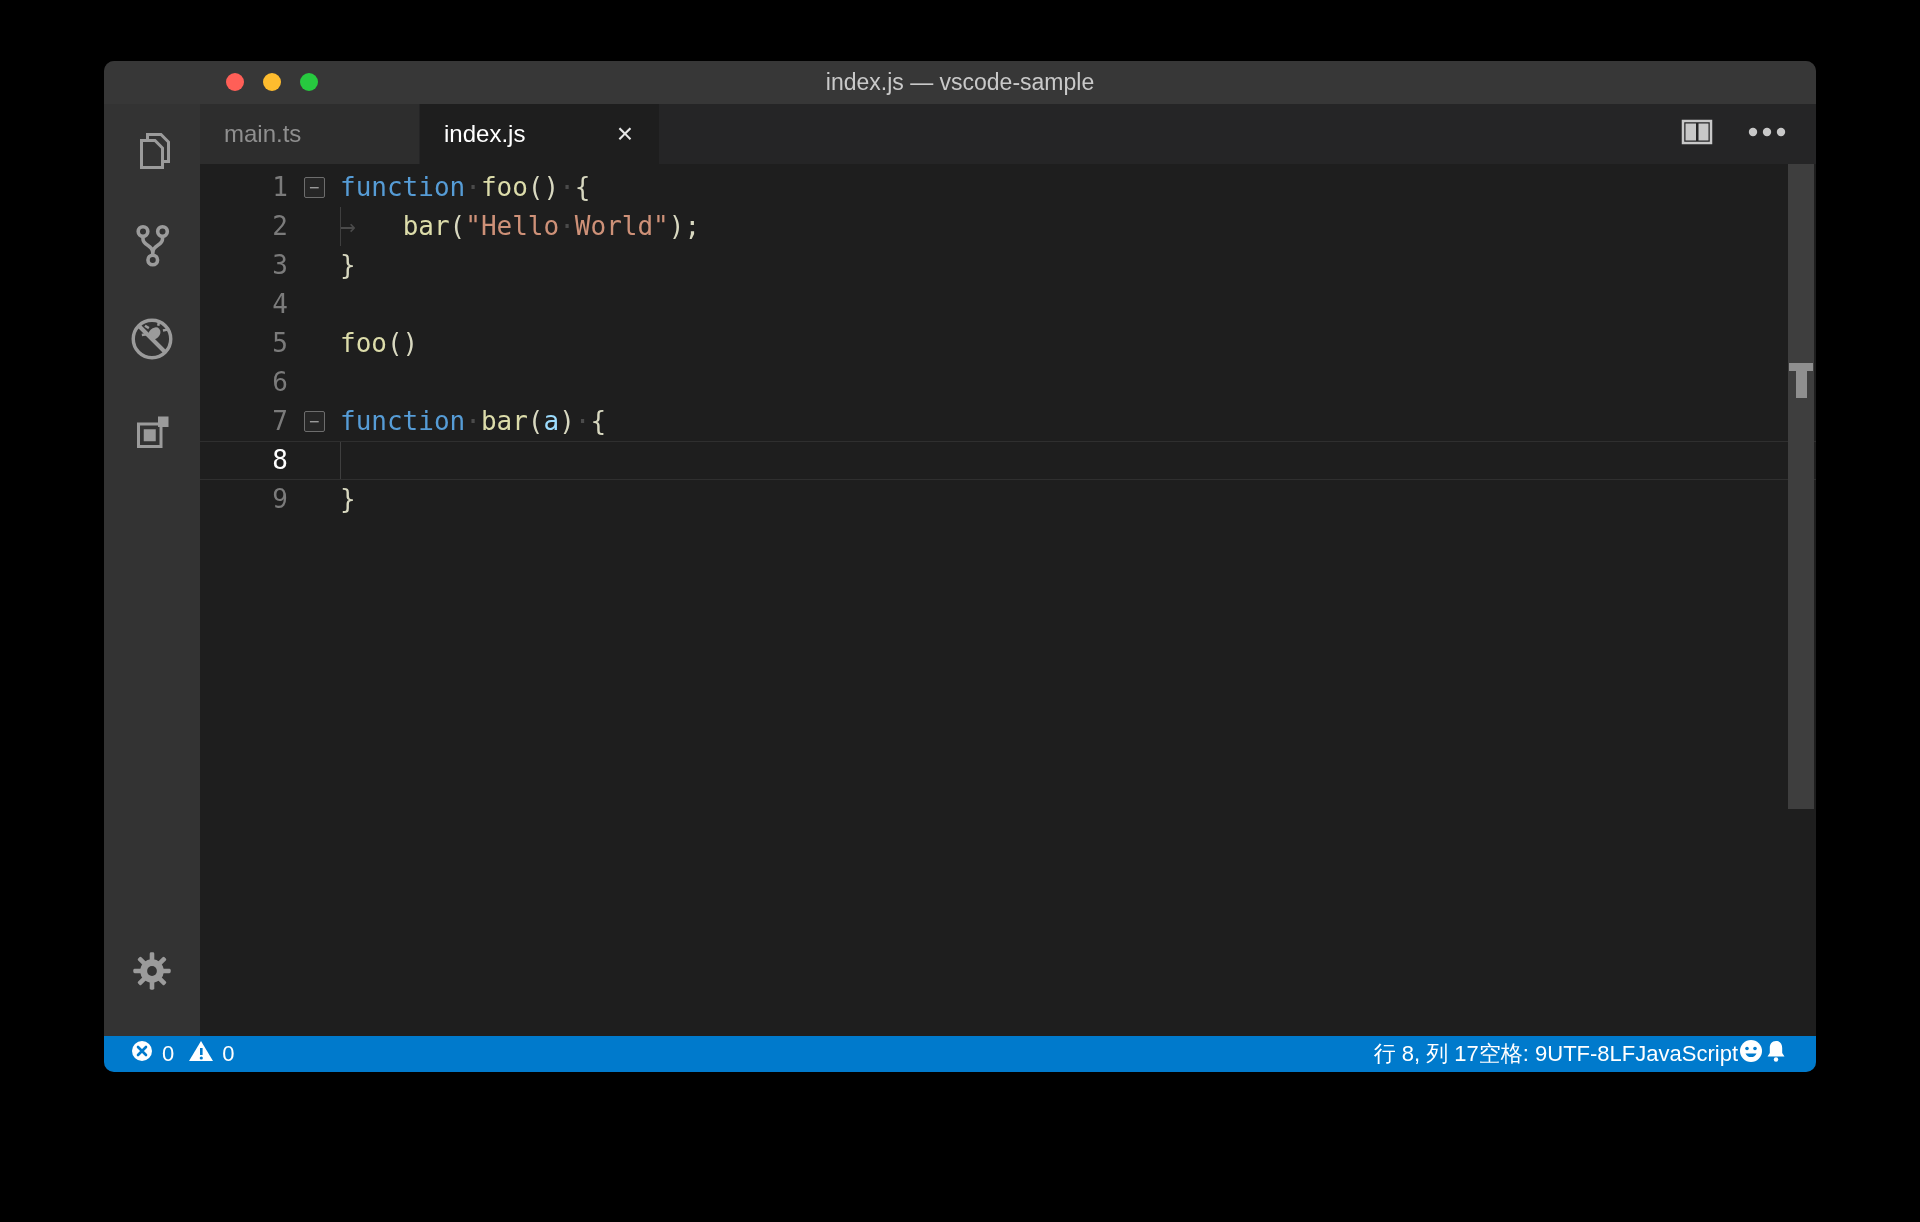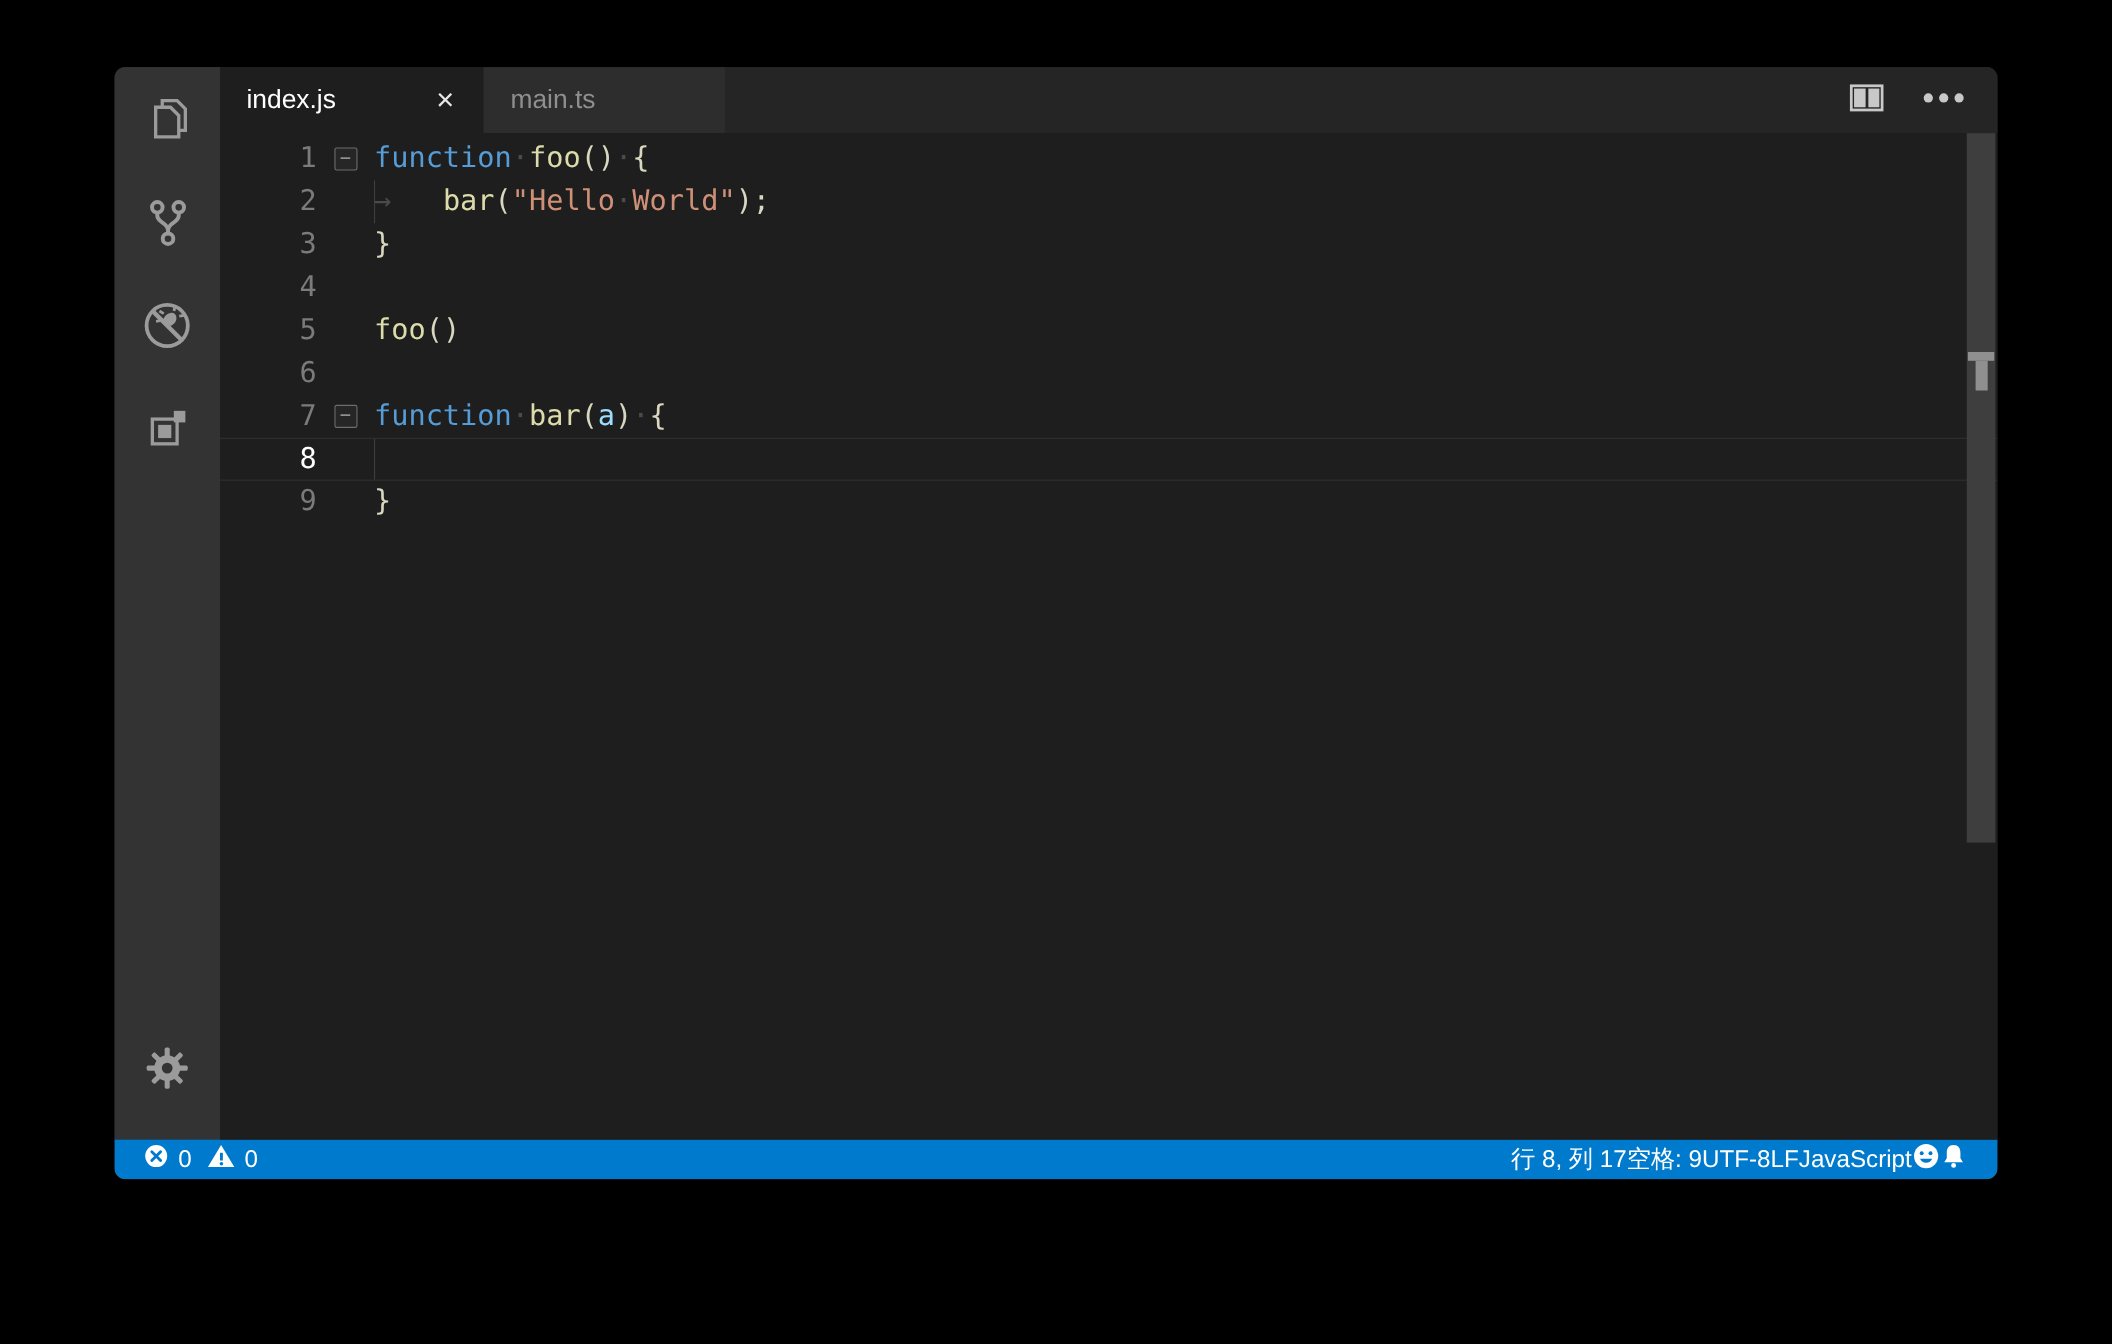--- a/index.html
+++ b/index.html
@@ -77,20 +77,28 @@
              justify-content:space-between;color:#FFFFFF;font-size:22px;padding:0 28px 0 26px}
   .sb-group{display:flex;align-items:center;}
   .sb-group.left{gap:14px}
   .sb-item{display:flex;align-items:center;gap:8px;white-space:nowrap}
 </style>
 </head>
 <body>
 
 <div class="window">
 
+  <div class="titlebar">
+    <div class="traffic">
+      <div class="light" id="tl-close" style="background: rgb(255, 95, 87);"></div>
+      <div class="light" id="tl-min" style="background: rgb(254, 188, 46);"></div>
+      <div class="light" id="tl-zoom" style="background: rgb(39, 201, 63);"></div>
+    </div>
+    <div class="title">index.js — vscode-sample</div>
+  </div>
 
   <div class="main">
 
     <div class="activitybar">
       <div class="act-item">
         <span>
           <svg width="48" height="48" viewBox="0 0 32 32" fill="none" stroke="#9B9B9B" stroke-width="2">
             <path d="M13 9 V5 h9 l5 5 v13 h-4"></path>
             <path d="M9 9 h9 l5 5 v13 H9 z"></path>
           </svg>
@@ -145,26 +153,26 @@
               <circle cx="16" cy="16" r="3.4" fill="#333333"></circle>
             </g>
           </svg>
         </span>
       </div>
     </div>
 
     <div class="editorcol">
 
       <div class="tabbar">
+        <div class="tab inactive">
+          <span>main.ts</span>
+        </div>
         <div class="tab active">
           <span>index.js</span>
           <span class="tab-close">×</span>
-        </div>
-        <div class="tab inactive">
-          <span>main.ts</span>
         </div>
         <div class="tab-actions">
           <span>
             <svg width="38" height="32" viewBox="0 0 38 32">
               <rect x="5" y="5" width="28" height="22" fill="none" stroke="#C8C8C8" stroke-width="2.5"></rect>
               <rect x="7.5" y="7.5" width="10.5" height="17" fill="#C8C8C8"></rect>
               <rect x="20.5" y="7.5" width="10" height="17" fill="#C8C8C8"></rect>
             </svg>
           </span>
           <span>

